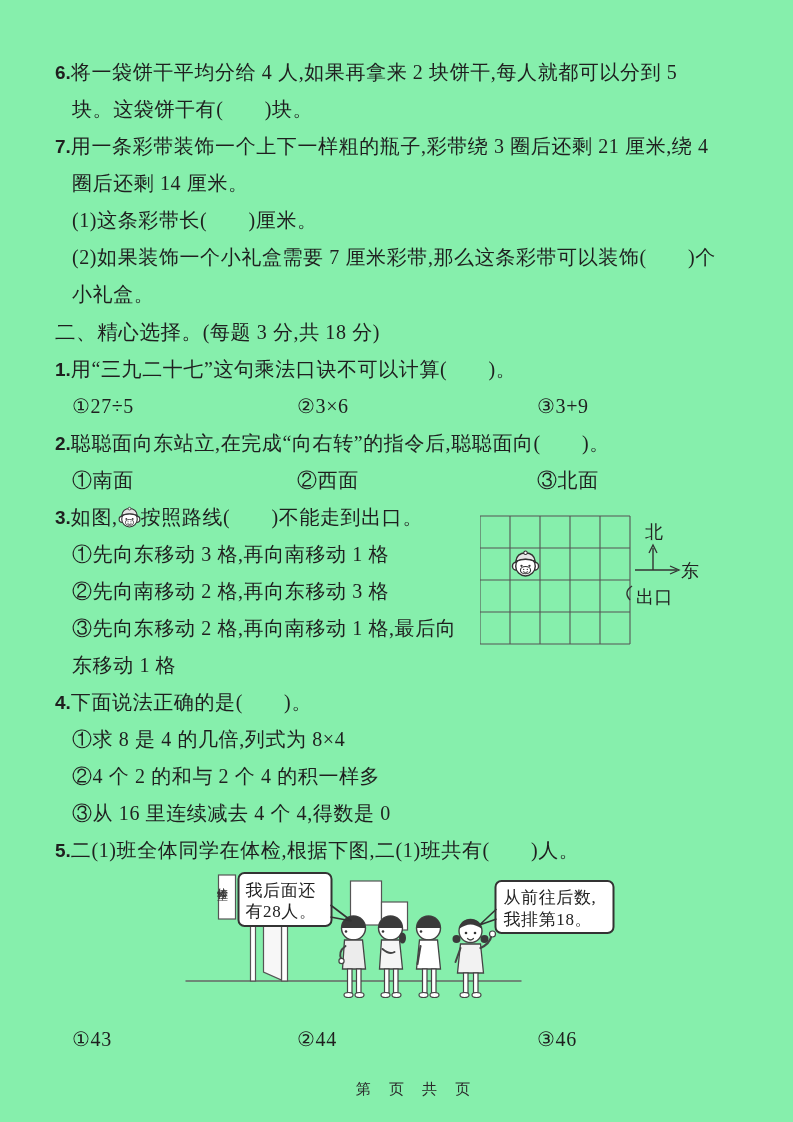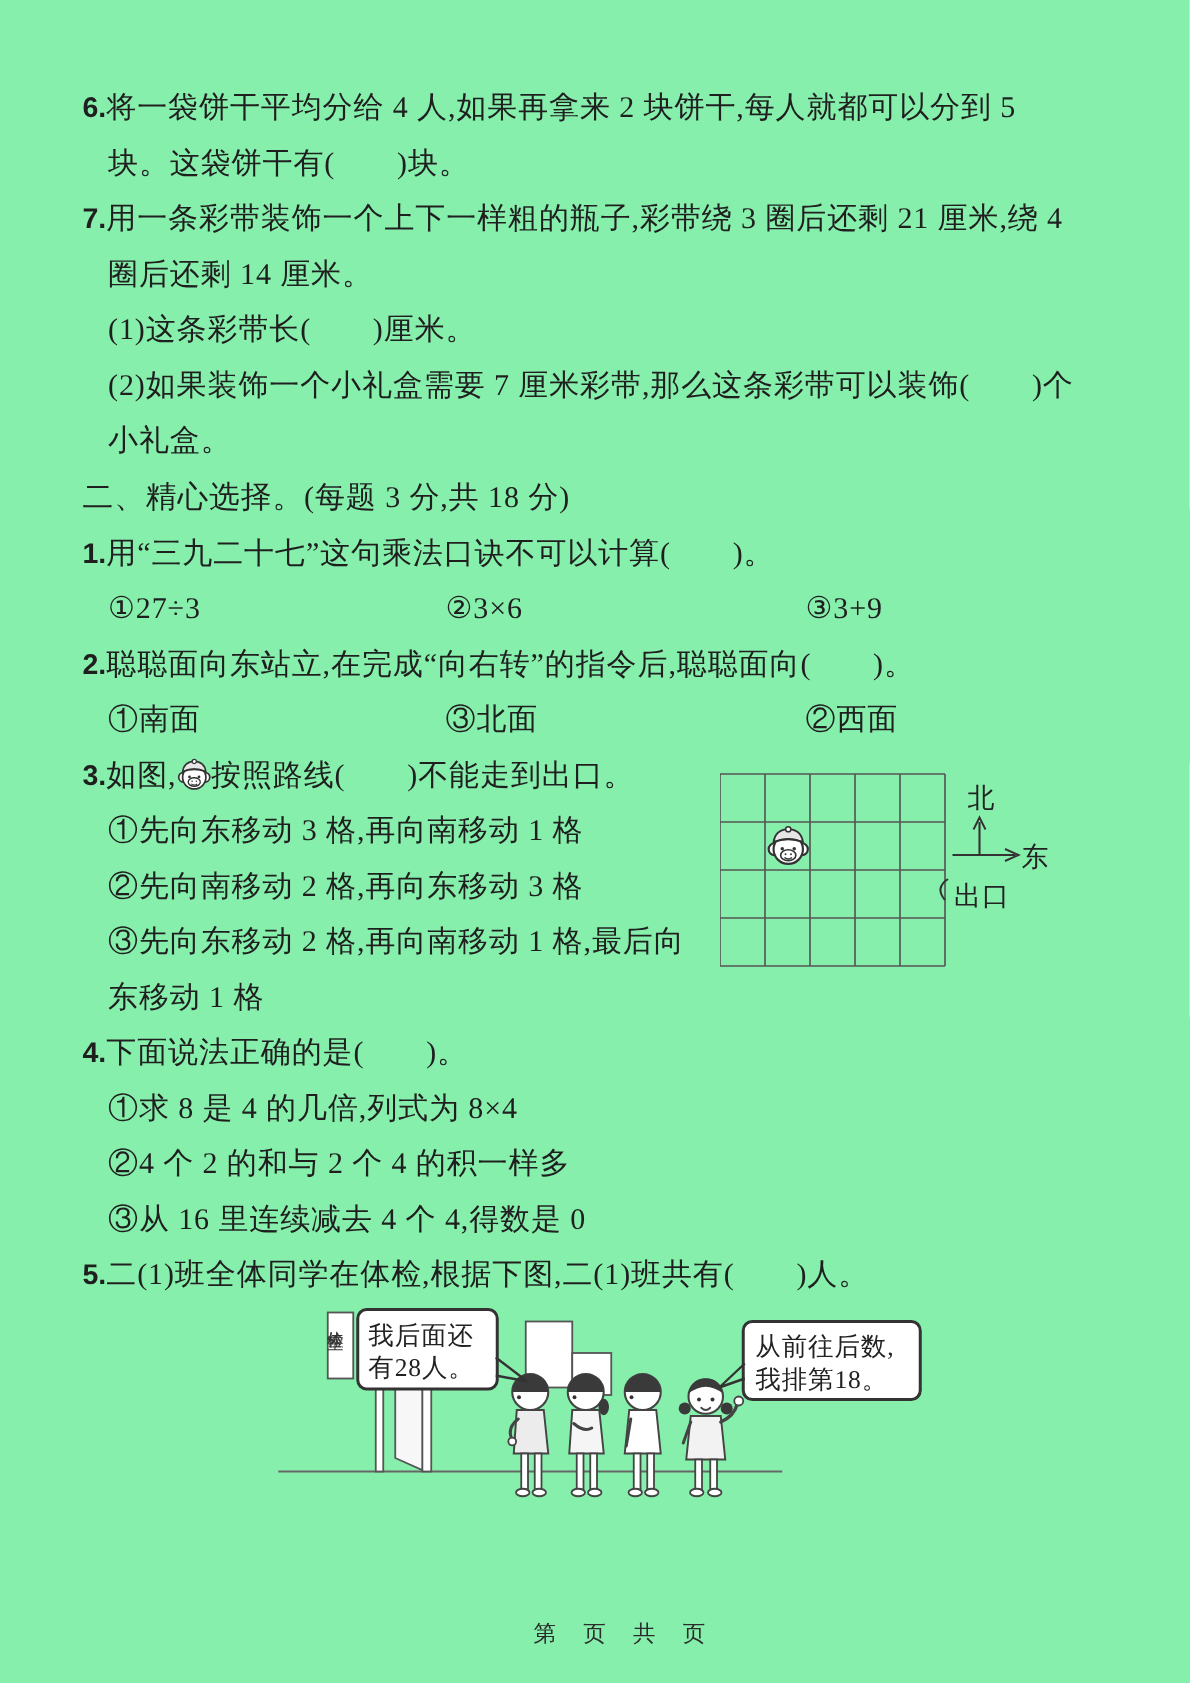--- a/index.html
+++ b/index.html
@@ -51,30 +51,30 @@
     <div class="q"><b class="qnum">6.</b><span>将一袋饼干平均分给 4 人,如果再拿来 2 块饼干,每人就都可以分到 5 块。这袋饼干有(　　)块。</span></div>
 
     <div class="q"><b class="qnum">7.</b><span>用一条彩带装饰一个上下一样粗的瓶子,彩带绕 3 圈后还剩 21 厘米,绕 4 圈后还剩 14 厘米。</span></div>
     <div class="sub">(1)这条彩带长(　　)厘米。</div>
     <div class="sub">(2)如果装饰一个小礼盒需要 7 厘米彩带,那么这条彩带可以装饰(　　)个小礼盒。</div>
 
     <div class="heading"><span class="t">二、精心选择。</span><span>(每题 3 分,共 18 分)</span></div>
 
     <div class="q"><b class="qnum">1.</b><span>用“三九二十七”这句乘法口诀不可以计算(　　)。</span></div>
     <div class="optrow">
-      <span>①27÷3</span>
+      <span>①27÷5</span>
       <span>②3×6</span>
       <span>③3+9</span>
     </div>
 
     <div class="q"><b class="qnum">2.</b><span>聪聪面向东站立,在完成“向右转”的指令后,聪聪面向(　　)。</span></div>
     <div class="optrow">
       <span>①南面</span>
+      <span>②西面</span>
       <span>③北面</span>
-      <span>②西面</span>
     </div>
 
     <div class="fig3">
       <svg width="237" height="142" viewBox="0 0 237 142">
         <g stroke="#555" stroke-width="1.1">
           <line x1="0" y1="8" x2="0" y2="136"></line>
             <line x1="30" y1="8" x2="30" y2="136"></line>
           <line x1="60" y1="8" x2="60" y2="136"></line>
             <line x1="90" y1="8" x2="90" y2="136"></line>
           <line x1="120" y1="8" x2="120" y2="136"></line>
@@ -199,17 +199,22 @@
 
         <g>
           <rect x="312" y="12" width="118" height="52" rx="6" fill="#fff" stroke="#333" stroke-width="2"></rect>
           <path d="M313,40 L296,56 M313,50 L296,56" fill="none" stroke="#333" stroke-width="1.6"></path>
           <text x="320" y="34" font-size="17" fill="#222">从前往后数,</text>
           <text x="320" y="56" font-size="17" fill="#222">我排第18。</text>
         </g>
       </svg>
     </div>
 
+    <div class="optrow">
+      <span>①43</span>
+      <span>②44</span>
+      <span>③46</span>
+    </div>
 
   </div>
 
   <div class="footer">第 页 共 页</div>
 </div>
 
 </body></html>

